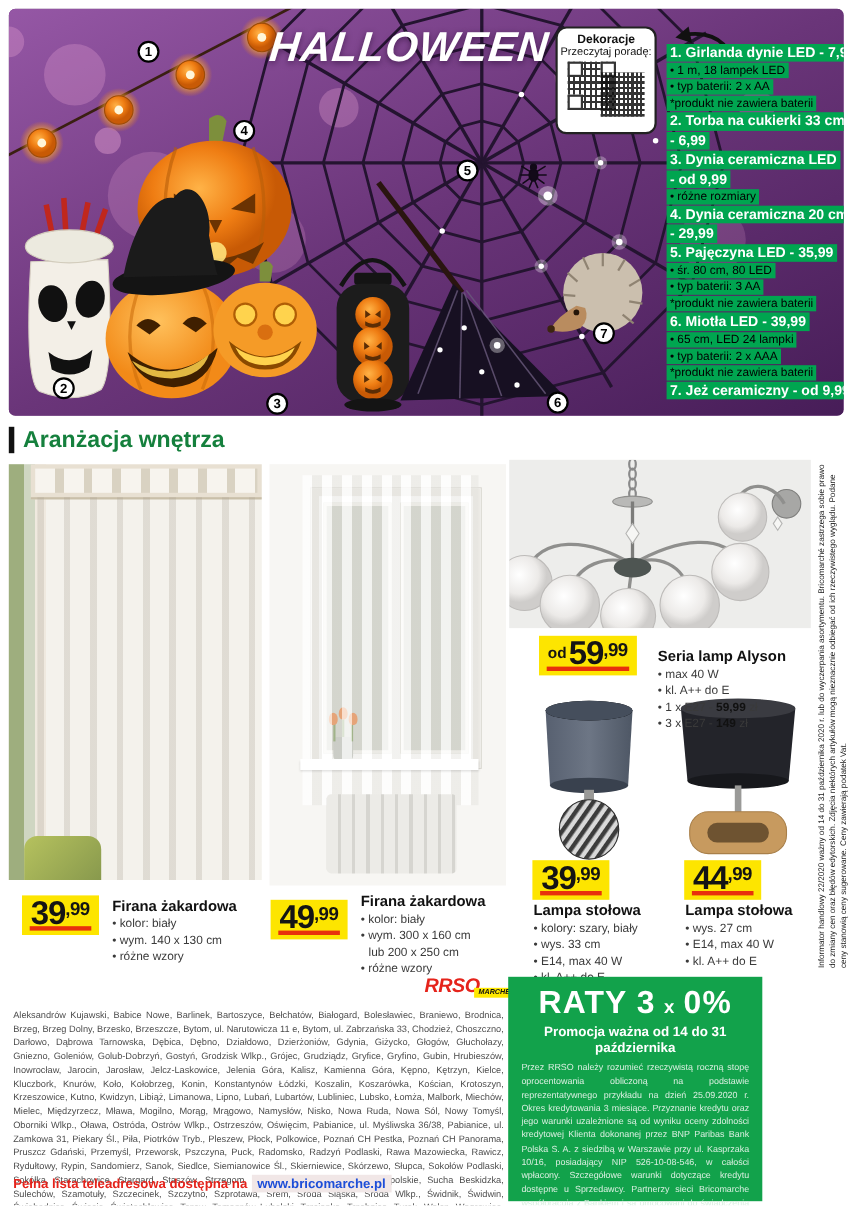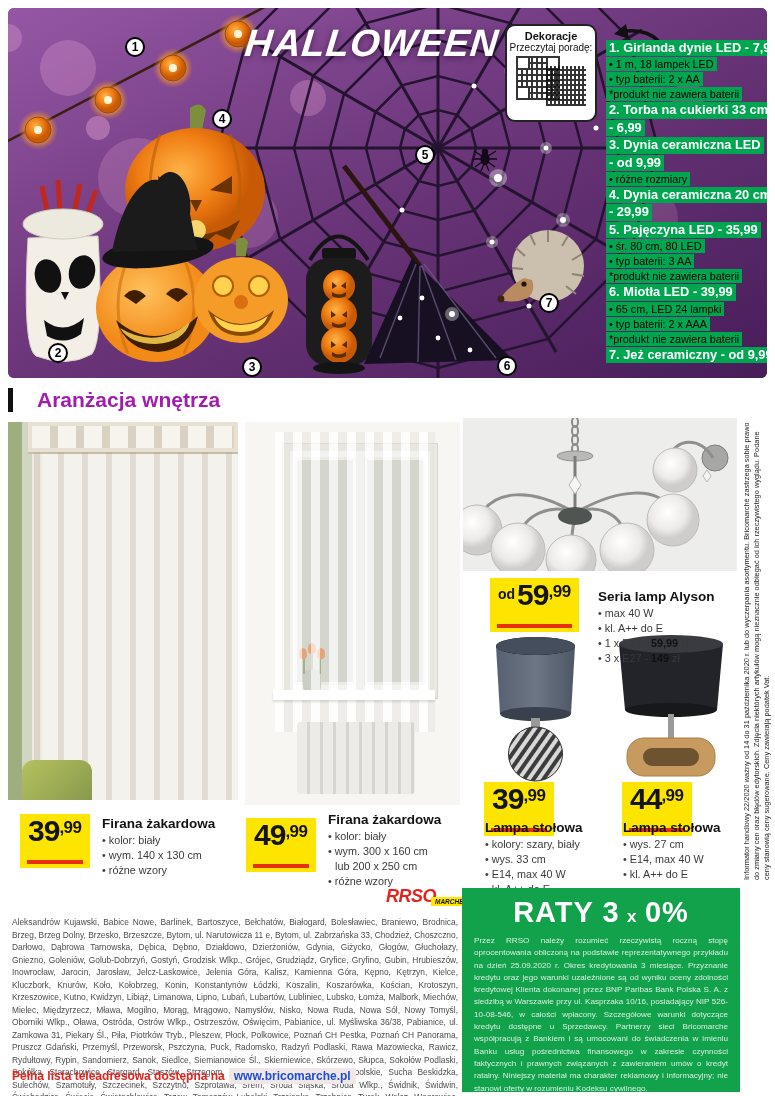--- a/index.html
+++ b/index.html
@@ -27,22 +27,22 @@
        repeating-linear-gradient(0deg,#111 0 2px,transparent 2px 5px);}
   .qr .fp{position:absolute;width:10px;height:10px;border:2px solid #111;background:#fff;}
   .hl-list{position:absolute;left:598px;top:32px;width:158px;}
   .hlt,.hlb{display:table;background:#00a550;padding:0 3px;margin-bottom:1px;white-space:nowrap;}
   .hlt{color:#fff;font-weight:bold;font-size:12.8px;line-height:1.28;}
   .hlb{color:#000;font-size:10.8px;line-height:1.3;}
   .marker{position:absolute;width:20px;height:20px;border-radius:50%;background:#fff;border:2px solid #000;
           display:flex;align-items:center;justify-content:center;font-size:12px;font-weight:bold;color:#000;box-sizing:border-box;}
 
   
-  .section-h{position:absolute;left:8px;top:388px;font-size:21px;font-weight:bold;color:#a21caf;
-             border-left:5px solid #111;padding-left:24px;line-height:1.15;}
+  .section-h{position:absolute;left:8px;top:388px;font-size:21px;font-weight:bold;color:#15803d;
+             border-left:5px solid #111;padding-left:8px;line-height:1.15;}
 
   
   .photo{position:absolute;overflow:hidden;}
   .ph-curtain1{left:8px;top:422px;width:230px;height:378px;
      background:linear-gradient(90deg,#9eae7e 0 14px,#cfd6c2 14px 24px,#efe9df 24px 34px,#f4f2ec 34px 100%);}
   .ph-curtain1 .hdr{position:absolute;left:20px;top:0;right:0;height:30px;background:#e8e0d2;
      border-bottom:2px solid #c9bfa9;}
   .ph-curtain1 .tabs{position:absolute;left:24px;top:4px;right:4px;height:22px;
      background:repeating-linear-gradient(90deg,#f7f4ee 0 18px,#d9d2c2 18px 26px);}
   .ph-curtain1 .folds{position:absolute;left:26px;top:30px;right:0;bottom:0;
@@ -62,21 +62,21 @@
      background:repeating-linear-gradient(90deg,#ecebe7 0 10px,#d6d5d0 10px 13px);border-radius:4px;}
   .tulip{position:absolute;width:8px;height:11px;border-radius:50% 50% 40% 40%;background:#e8742b;}
   .stem{position:absolute;width:2px;height:16px;background:#6f8f4a;}
   .vase{position:absolute;left:58px;top:248px;width:18px;height:22px;background:#b9bdb6;border-radius:3px 3px 5px 5px;}
   .ph-lamps{left:463px;top:418px;width:274px;height:153px;background:#ededeb;}
   .ph-lamp1{left:478px;top:632px;width:115px;height:150px;background:#fff;}
   .ph-lamp2{left:605px;top:632px;width:132px;height:150px;background:#fff;}
 
   
   .price{position:absolute;background:#fde500;color:#141414;font-weight:bold;text-align:center;
-         padding:2px 8px 22px 8px;line-height:1;}
+         padding:2px 8px 4px 8px;line-height:1;}
   .price .pfx{font-size:14px;vertical-align:6px;margin-right:2px;}
   .price .pint{font-size:30px;letter-spacing:-1px;}
   .price .pdec{font-size:17px;vertical-align:8px;letter-spacing:-0.5px;}
   .price .bar{position:absolute;left:7px;right:7px;bottom:4px;height:4px;background:#e8310c;}
   .pinfo{position:absolute;}
   .pname{font-size:13.5px;font-weight:bold;color:#111;margin-bottom:2px;}
   .pb{font-size:10.8px;color:#3a3a3a;line-height:1.38;}
   .pb b{color:#111;}
 
   
@@ -84,21 +84,21 @@
   .brico{position:absolute;left:386px;top:886px;white-space:nowrap;}
   .brico .bw{color:#e5231b;font-style:italic;font-weight:bold;font-size:18px;letter-spacing:-0.5px;}
   .brico .mw{background:#ffe800;color:#111;font-style:italic;font-weight:bold;font-size:6.5px;
              padding:1px 4px;margin-left:-5px;vertical-align:-2px;}
   .stores{position:absolute;left:12px;top:916px;width:446px;font-size:8.4px;line-height:1.49;
           color:#4c4c4c;text-align:justify;}
   .fulllist{position:absolute;left:12px;top:1069px;font-size:12px;font-weight:bold;color:#e5231b;}
   .fulllist .site{background:#f1e7e7;padding:1px 5px;margin-left:4px;color:#1d4ed8;text-decoration:none;}
 
   
-  .raty{position:absolute;left:462px;top:888px;width:278px;height:204px;background:#12a24b;
+  .raty{position:absolute;left:462px;top:888px;width:231px;height:204px;background:#12a24b;
         color:#fff;box-sizing:border-box;padding:8px 12px 0 12px;}
   .raty .t{text-align:center;font-weight:bold;letter-spacing:1px;}
   .raty .t .big{font-size:29px;} .raty .t .sm{font-size:17px;margin:0 2px;}
   .raty .sub{text-align:center;font-size:12.2px;font-weight:bold;margin-top:2px;}
   .raty .legal{margin-top:6px;font-size:8.1px;line-height:1.52;text-align:justify;color:#d9efe0;}
 
   
   .side-note{position:absolute;right:5px;top:420px;height:460px;width:28px;
      writing-mode:vertical-rl;transform:rotate(180deg);font-size:7.4px;line-height:1.35;color:#222;}
 </style>
@@ -531,18 +531,19 @@
   <div class="fulllist">
     <span>Pełna lista teleadresowa dostępna na</span><a class="site" href="#">www.bricomarche.pl</a>
   </div>
 
   <div class="raty">
     <div class="t">
       <span class="big">RATY 3</span>
       <span class="sm">x</span>
       <span class="big">0%</span>
     </div>
+    <div class="sub">Promocja ważna od 14 do 31 października</div>
     <div class="legal">Przez RRSO należy rozumieć rzeczywistą roczną stopę oprocentowania obliczoną na podstawie reprezentatywnego przykładu na dzień 25.09.2020 r. Okres kredytowania 3 miesiące. Przyznanie kredytu oraz jego warunki uzależnione są od wyniku oceny zdolności kredytowej Klienta dokonanej przez BNP Paribas Bank Polska S. A. z siedzibą w Warszawie przy ul. Kasprzaka 10/16, posiadający NIP 526-10-08-546, w całości wpłacony. Szczegółowe warunki dotyczące kredytu dostępne u Sprzedawcy. Partnerzy sieci Bricomarche współpracują z Bankiem i są umocowani do świadczenia w imieniu Banku usług pośrednictwa finansowego w zakresie czynności faktycznych i prawnych związanych z zawieraniem umów o kredyt ratalny. Niniejszy materiał ma charakter reklamowy i informacyjny; nie stanowi oferty w rozumieniu Kodeksu cywilnego.</div>
   </div>
 
   <div class="side-note">Informator handlowy 22/2020 ważny od 14 do 31 października 2020 r. lub do wyczerpania asortymentu. Bricomarché zastrzega sobie prawo do zmiany cen oraz błędów edytorskich. Zdjęcia niektórych artykułów mogą nieznacznie odbiegać od ich rzeczywistego wyglądu. Podane ceny stanowią ceny sugerowane. Ceny zawierają podatek Vat.</div>
 
 </div>
 
 </body></html>

